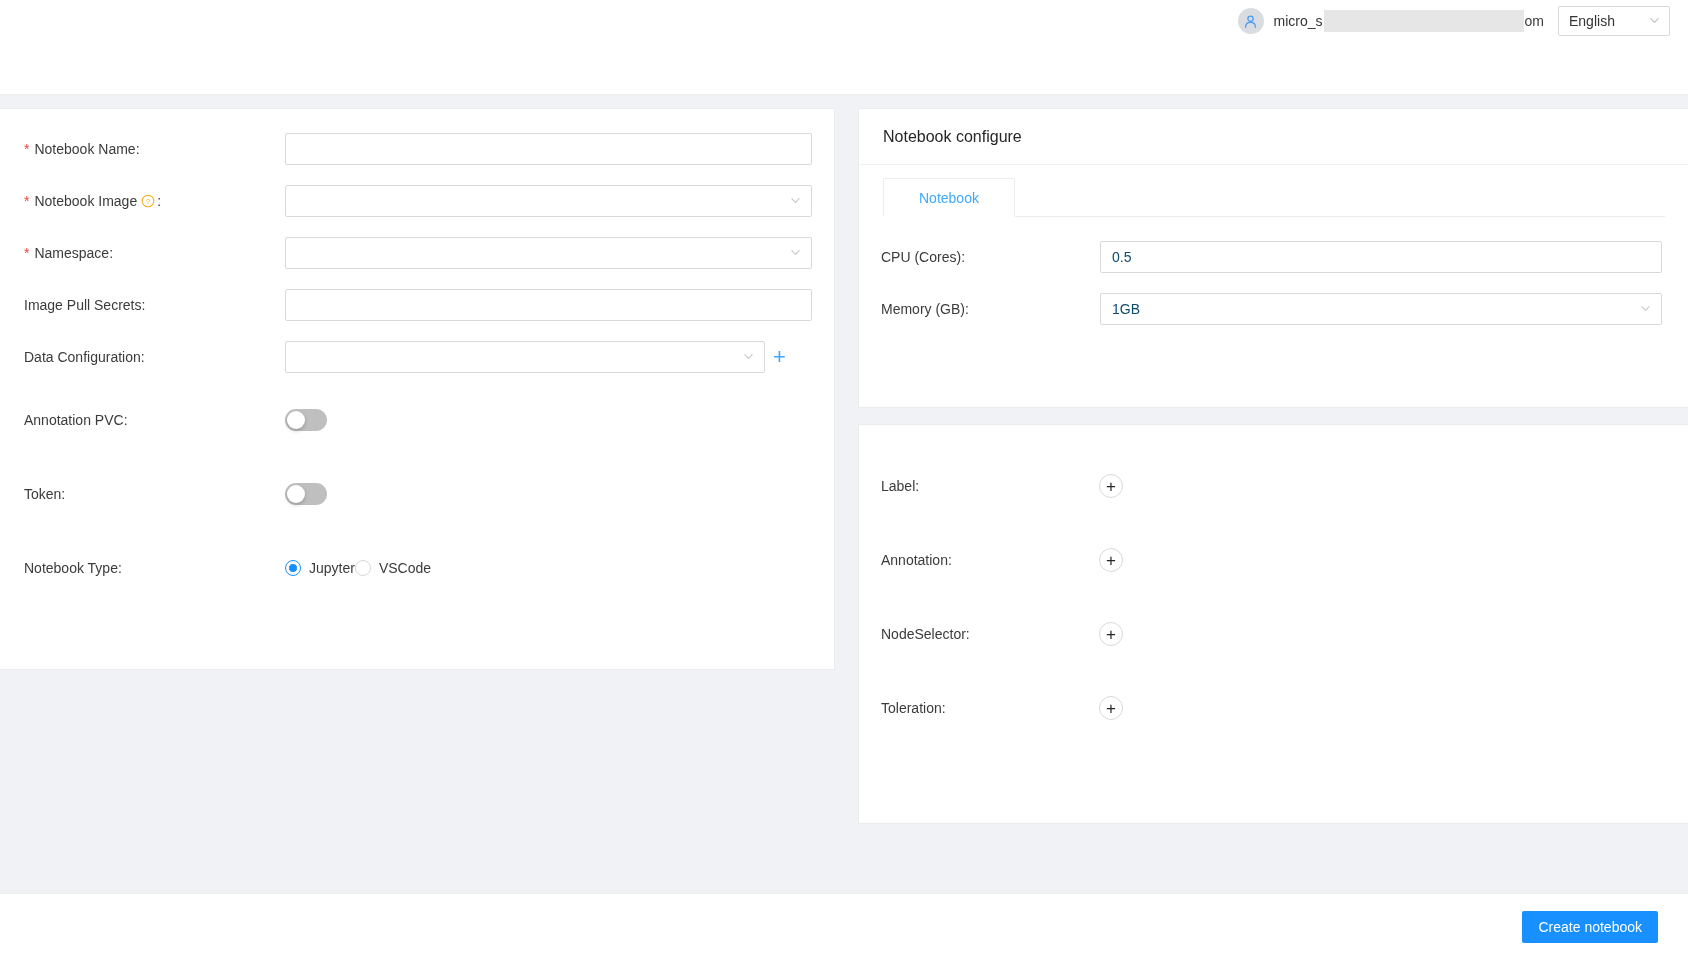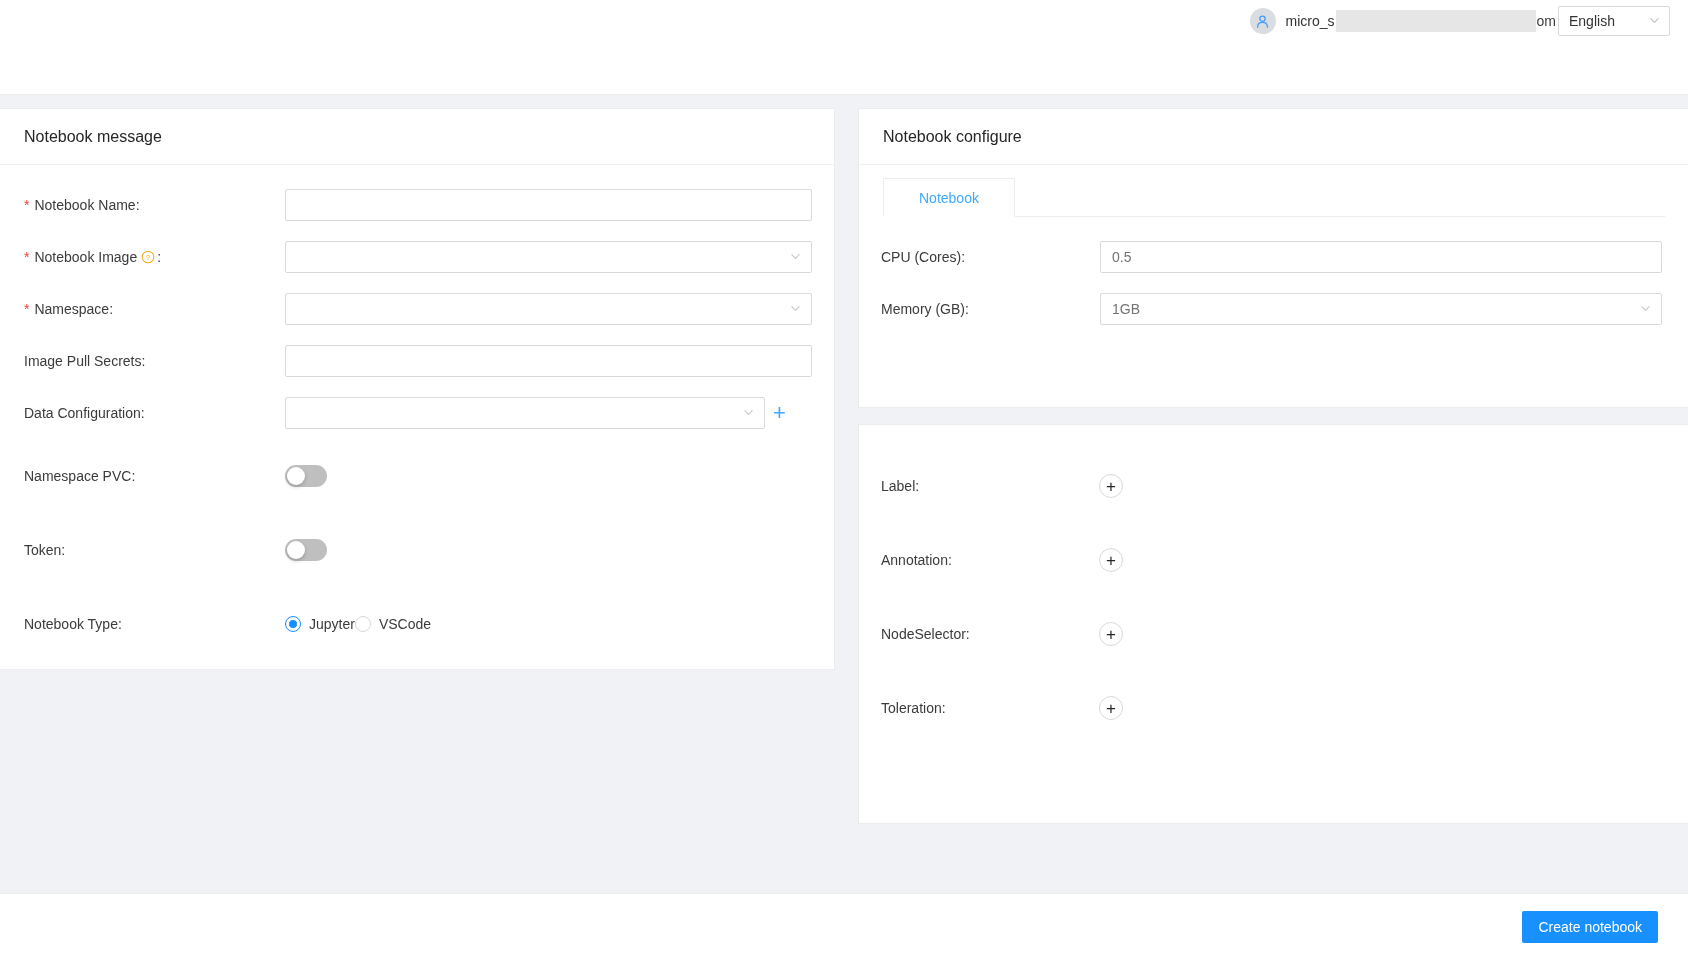--- a/index.html
+++ b/index.html
@@ -44,21 +44,21 @@
   }
   .user-mask {
     display: inline-block;
     width: 200px; height: 22px;
     background: #e6e6e6;
     margin: 0 1px;
     vertical-align: middle;
   }
   .user-suffix { color: #3b3b3b; }
   .lang-select {
-    margin-left: 2px;
+    margin-left: 14px;
     width: 112px; height: 30px;
     border: 1px solid #d9d9d9;
     border-radius: 2px;
     background: #fff;
     display: flex; align-items: center;
     padding: 0 10px;
     font-size: 14px; color: #333;
     position: relative;
   }
   .lang-select .chev {
@@ -101,21 +101,21 @@
     display: flex; align-items: center;
   }
   .req-star { color: #e8453c; margin-right: 5px; font-size: 14px; line-height: 1; }
   .help-icon { margin: 0 2px 0 4px; display: inline-flex; vertical-align: middle; }
 
   .field {
     height: 32px;
     border: 1px solid #d9d9d9;
     border-radius: 2px;
     background: #fff;
-    font-size: 14px; color: #737373;
+    font-size: 14px; color: #0c4a6e;
     display: flex; align-items: center;
     padding: 0 11px;
     position: relative;
   }
   .field.select { padding-right: 26px; }
   .field .chev { position: absolute; right: 10px; top: 50%; transform: translateY(-50%); }
 
   
   .l-row { height: 52px; }
   .l-label { position: absolute; left: 24px; }
@@ -249,23 +249,20 @@
           <svg width="11" height="11" viewBox="0 0 12 12">
             <path d="M2 4 L6 8 L10 4" fill="none" stroke="#bfbfbf" stroke-width="1.2" stroke-linecap="round" stroke-linejoin="round"></path>
           </svg>
         </span>
       </div>
 
     </div>
   </div>
 
   <div class="panel" id="left-panel">
-    <div class="panel-head">
-      <span class="panel-title">Notebook message</span>
-    </div>
 
     <div class="panel-body">
 
       <div class="row l-row">
         <div class="label l-label">
           <span class="req-star">*</span>
           <span>Notebook Name</span>
             <span>:</span>
         </div>
         <div class="field l-field">
@@ -332,21 +329,21 @@
             <svg width="11" height="11" viewBox="0 0 12 12">
               <path d="M2 4 L6 8 L10 4" fill="none" stroke="#c8c8c8" stroke-width="1.2" stroke-linecap="round" stroke-linejoin="round"></path>
             </svg>
           </span>
         </div>
         <span class="plus-blue" style="position:absolute; left:773px;">+</span>
       </div>
 
       <div class="row" style="height:74px;">
         <div class="label l-label">
-          <span>Namespace PVC</span>
+          <span>Annotation PVC</span>
             <span>:</span>
         </div>
         <span class="toggle" style="position:absolute; left:285px;">
           <span class="knob"></span>
         </span>
       </div>
 
       <div class="row" style="height:74px;">
         <div class="label l-label">
           <span>Token</span>

